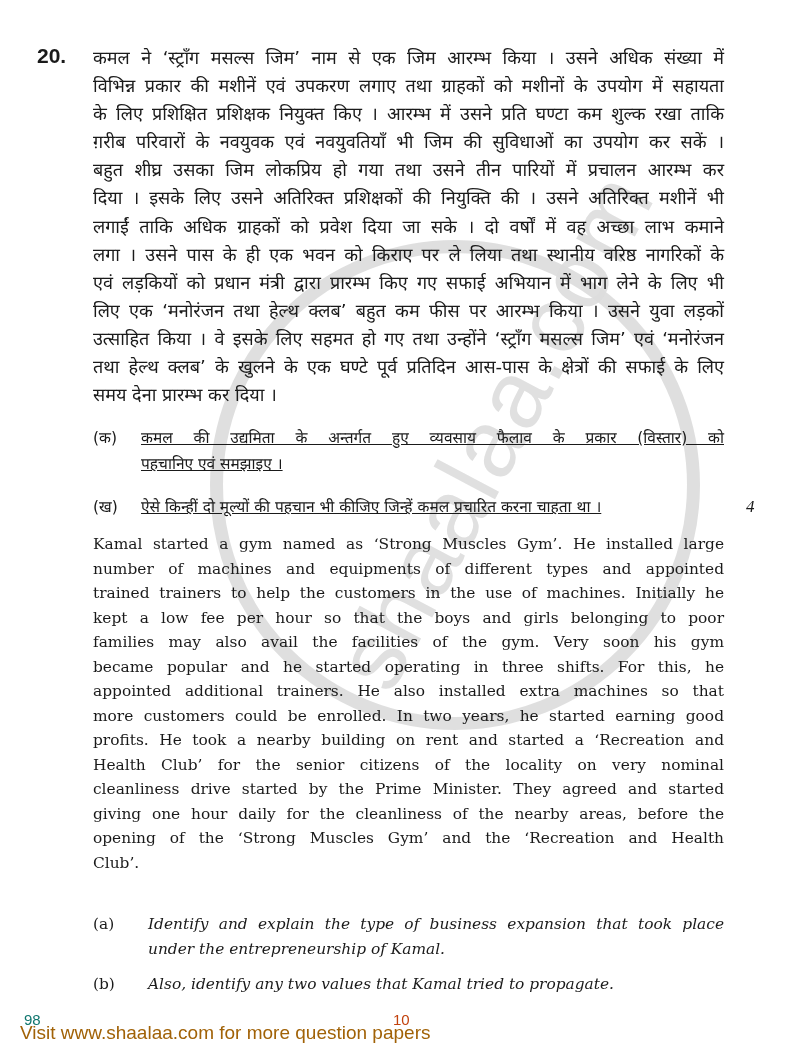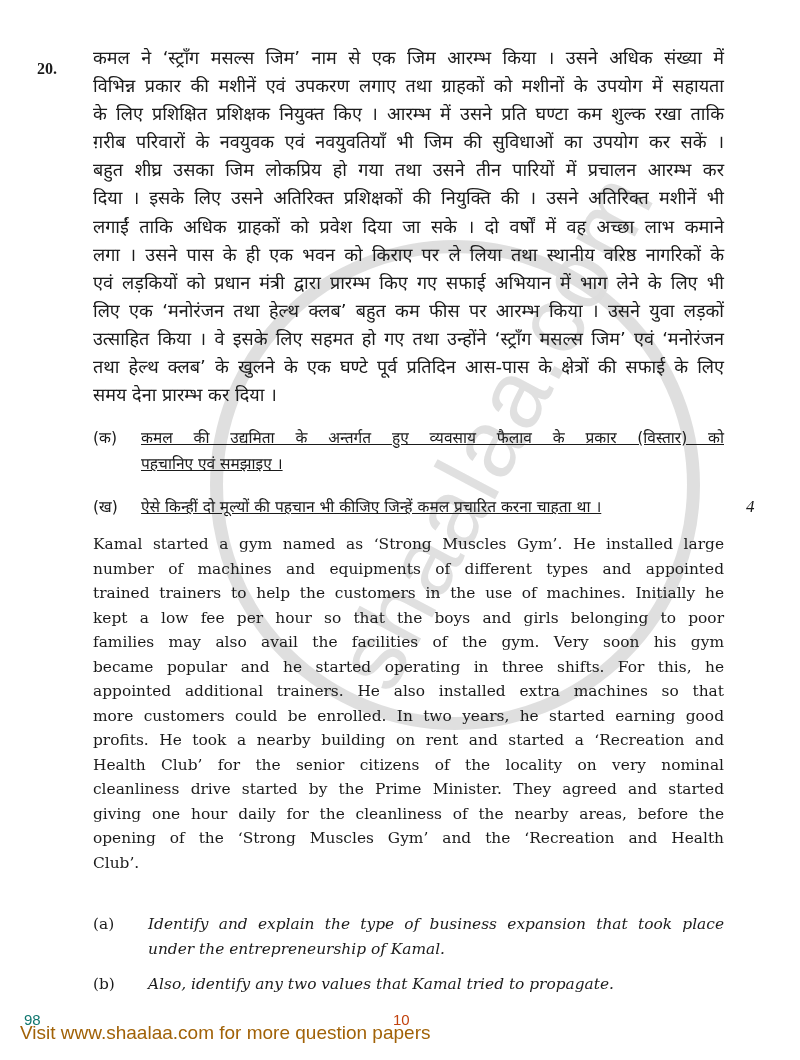--- a/index.html
+++ b/index.html
@@ -50,24 +50,24 @@
     }
 
     .content {
       position: relative;
       z-index: 1;
     }
 
     .q-number {
       position: absolute;
       left: 37px;
-      top: 60px;
-      font-family: Liberation Serif, serif;
+      top: 44px;
+      font-family: Liberation Sans, sans-serif;
       font-weight: bold;
-      font-size: 16px;
+      font-size: 21px;
     }
 
     .hindi-para {
       position: absolute;
       left: 93px;
       top: 44px;
       width: 631px;
       font-family: "DejaVu Sans", sans-serif;
       font-size: 18px;
       line-height: 28.1px;

